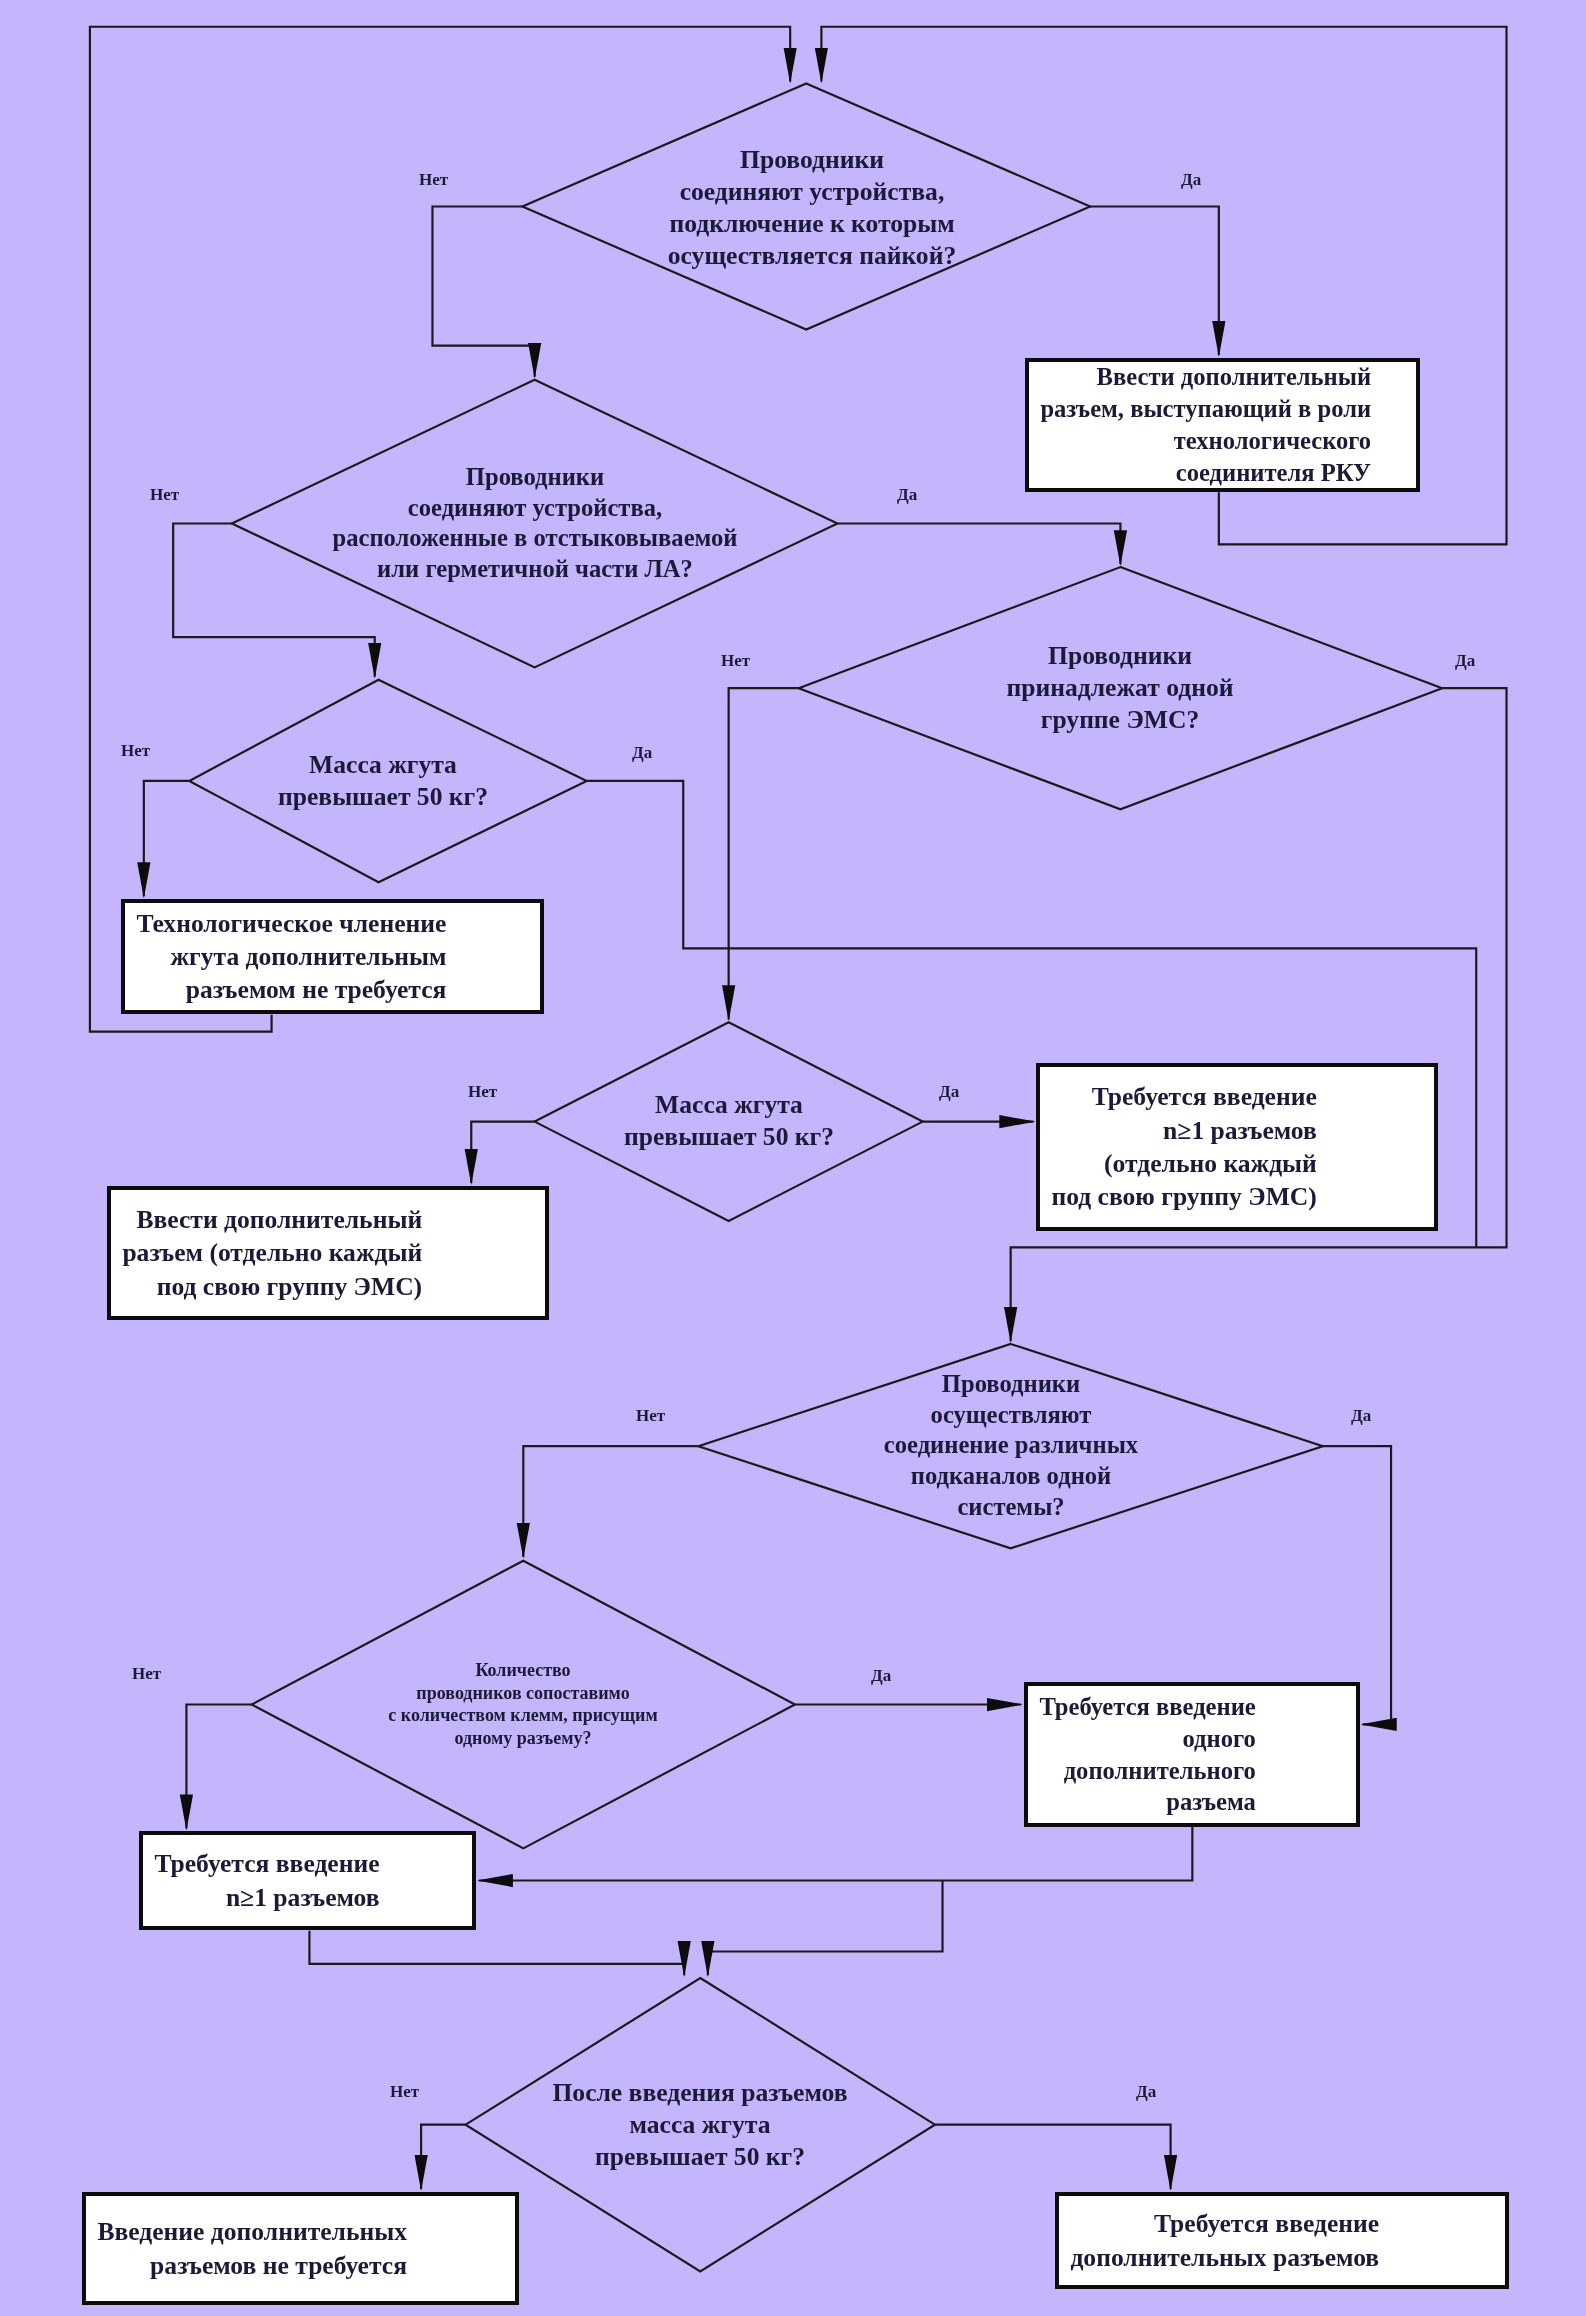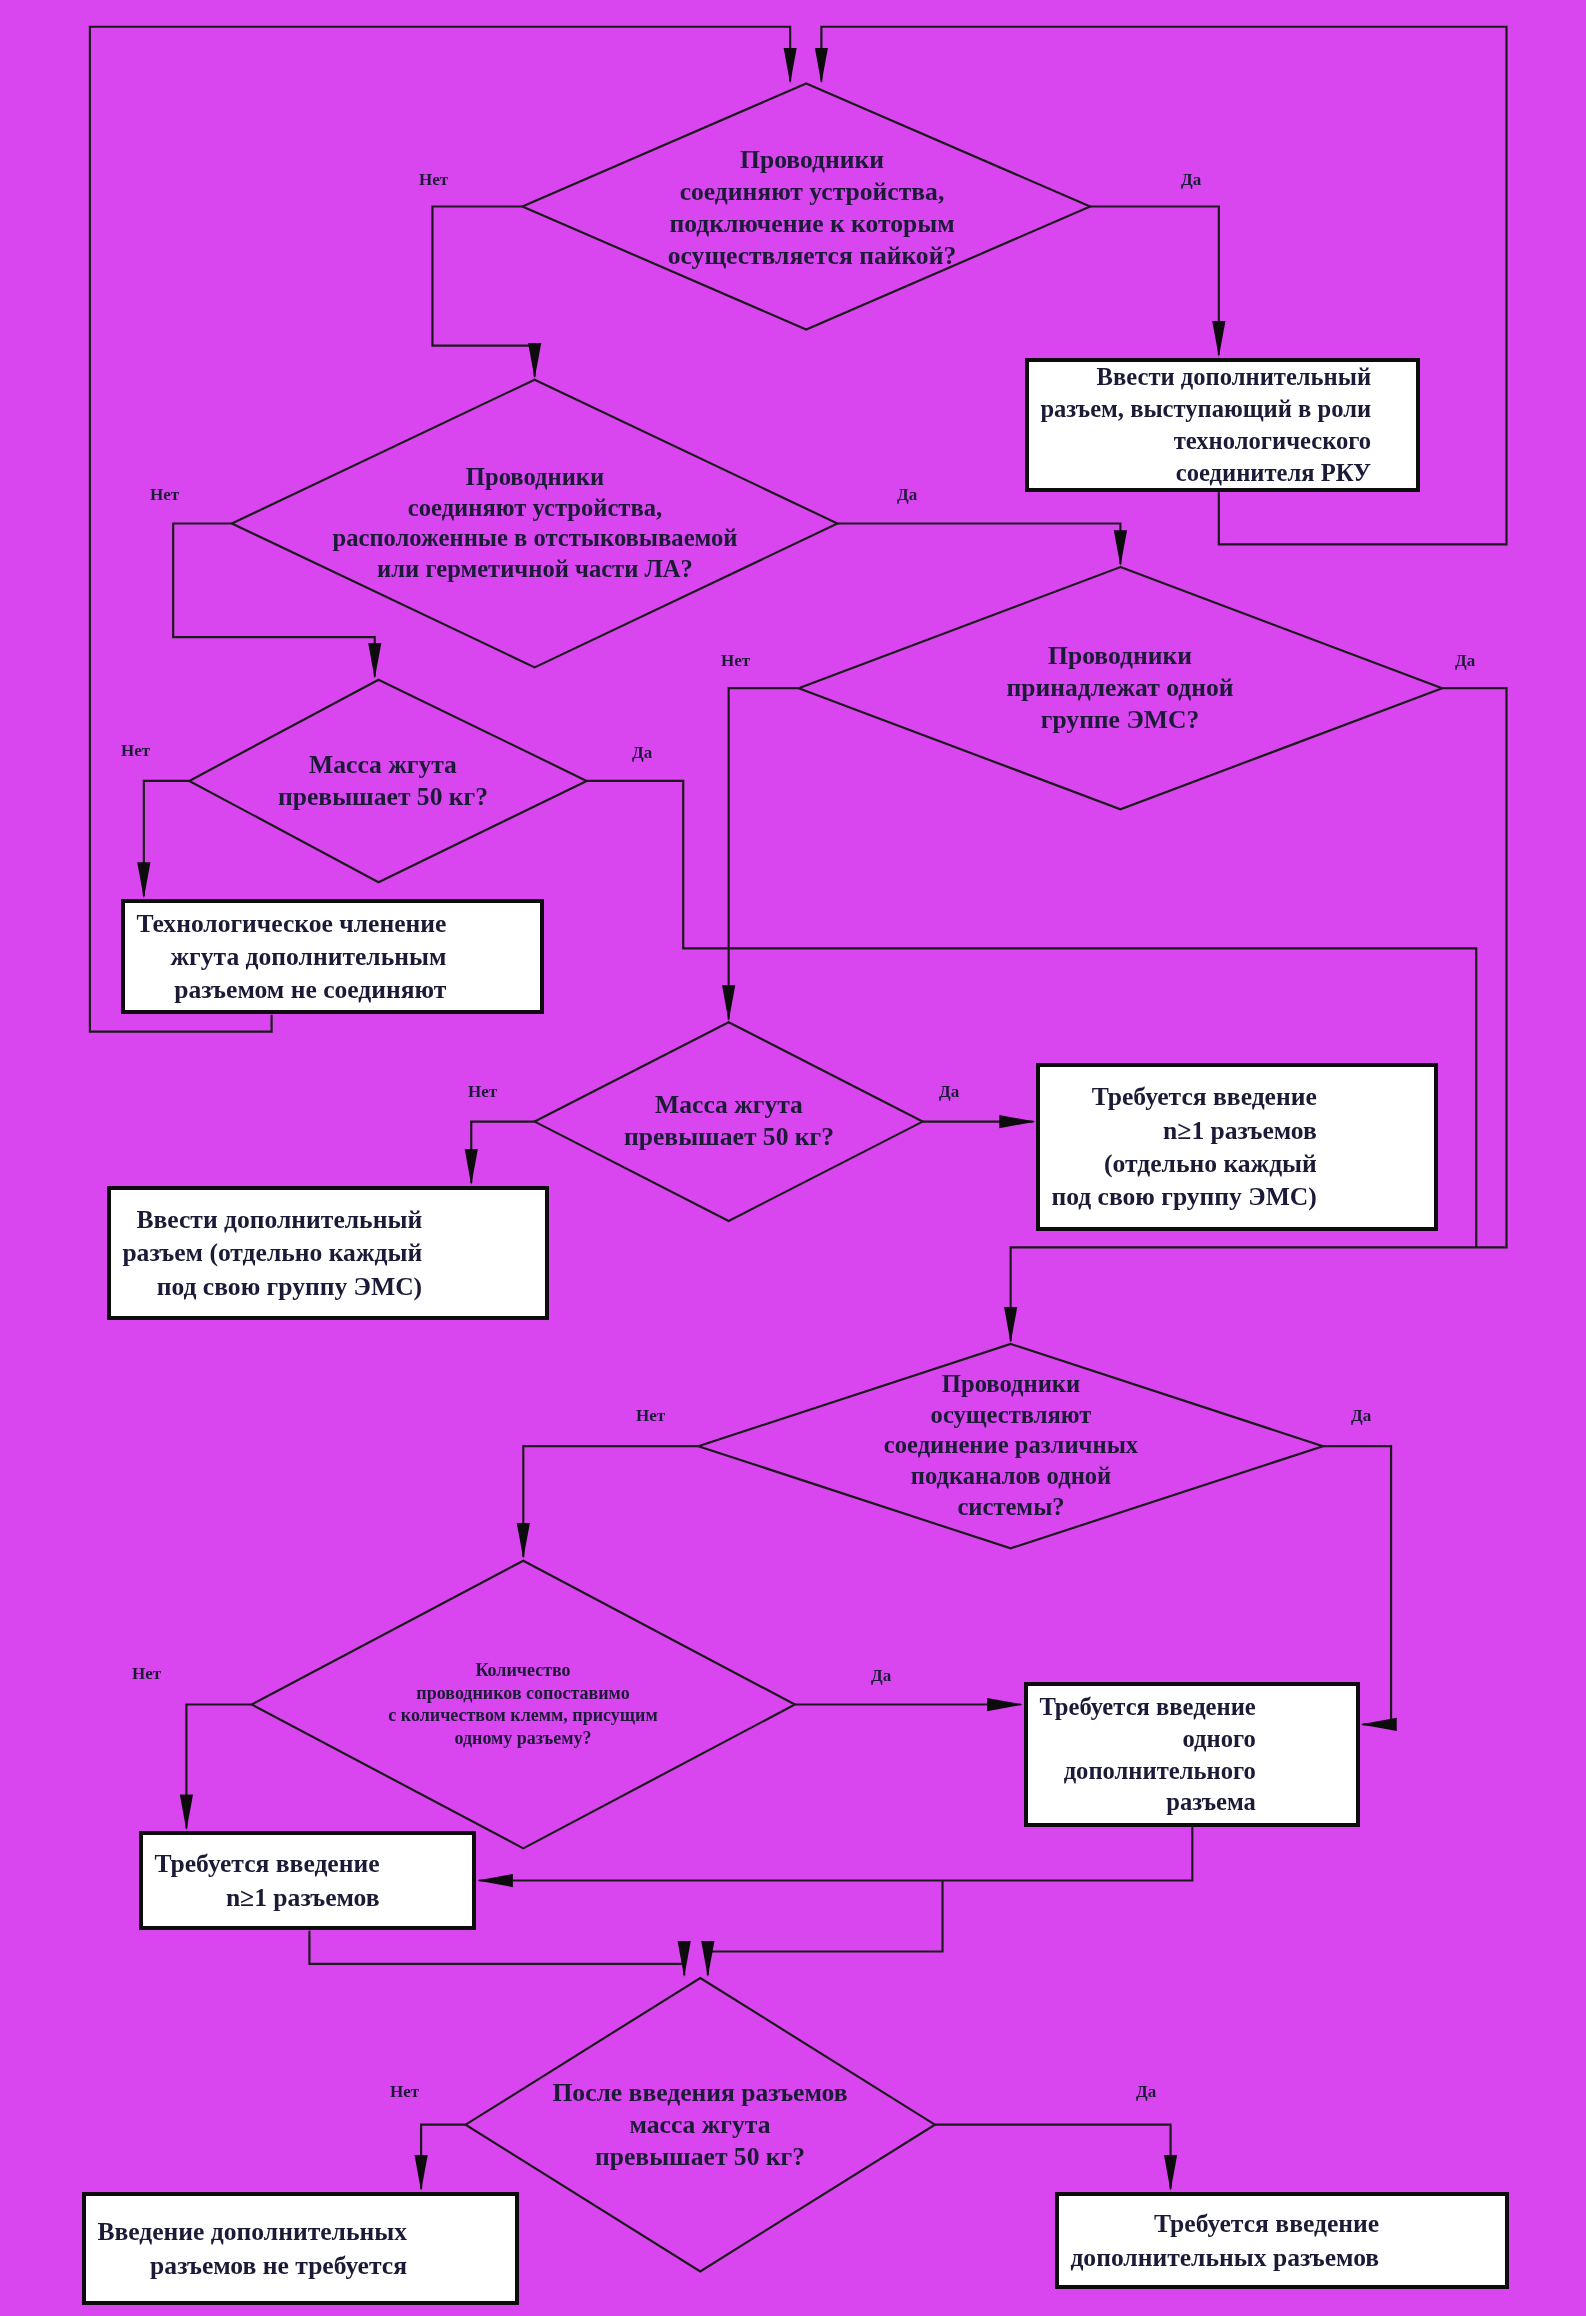--- a/index.html
+++ b/index.html
@@ -1,19 +1,19 @@
 <!DOCTYPE html>
 <html style="font-size:15px"><head>
 <meta charset="utf-8">
 <style>
   html,body{margin:0;padding:0;background:#ffffff;}
   .canvas{
     position:relative;
     width:1586px;height:2317px;
-    background:#d946ef;
+    background:#c4b5fd;
     font-family:"Liberation Serif","DejaVu Serif",serif;
     overflow:hidden;
   }
   svg.wires{position:absolute;left:0;top:0;width:1586px;height:2317px;}
   .node-text{
     position:absolute;
     transform:translate(-50%,-50%);
     text-align:center;
     white-space:pre-line;
     font-weight:bold;
@@ -138,21 +138,21 @@
   <div class="node-text" style="left:700px;top:2125px;width:397px;">После введения разъемов
 масса жгута
 превышает 50 кг?</div>
 
   <div class="proc-box" style="left:1025px;top:358px;width:395px;height:134px;font-size:24.6px;">Ввести дополнительный
 разъем, выступающий в роли
 технологического
 соединителя РКУ</div>
   <div class="proc-box" style="left:121px;top:899px;width:423px;height:115px;">Технологическое членение
 жгута дополнительным
-разъемом не соединяют</div>
+разъемом не требуется</div>
   <div class="proc-box" style="left:1036px;top:1063px;width:402px;height:168px;">Требуется введение
 n≥1 разъемов
 (отдельно каждый
 под свою группу ЭМС)</div>
   <div class="proc-box" style="left:107px;top:1186px;width:442px;height:134px;">Ввести дополнительный
 разъем (отдельно каждый
 под свою группу ЭМС)</div>
   <div class="proc-box" style="left:1024px;top:1682px;width:336px;height:145px;font-size:24.6px;">Требуется введение
 одного
 дополнительного

